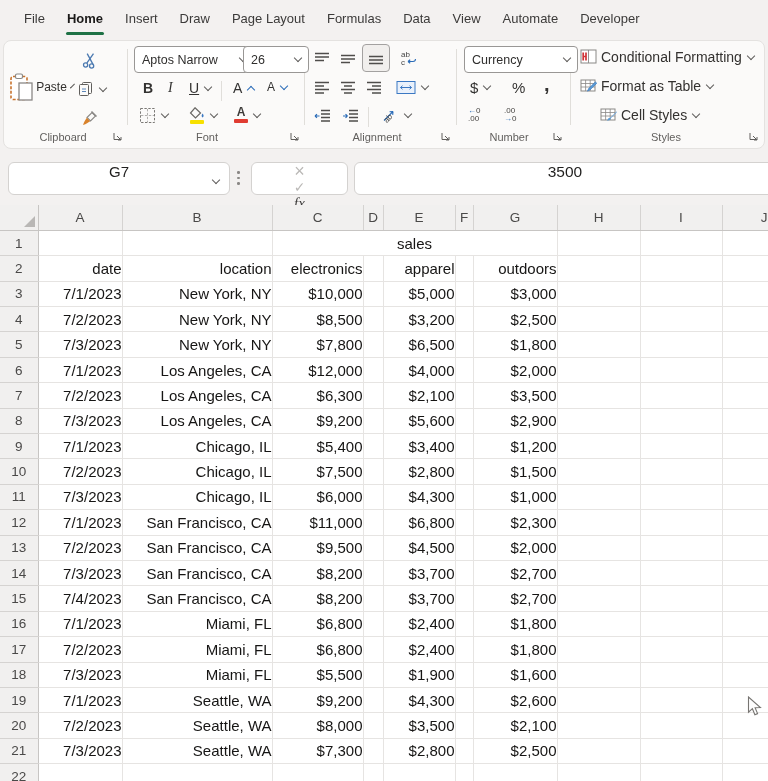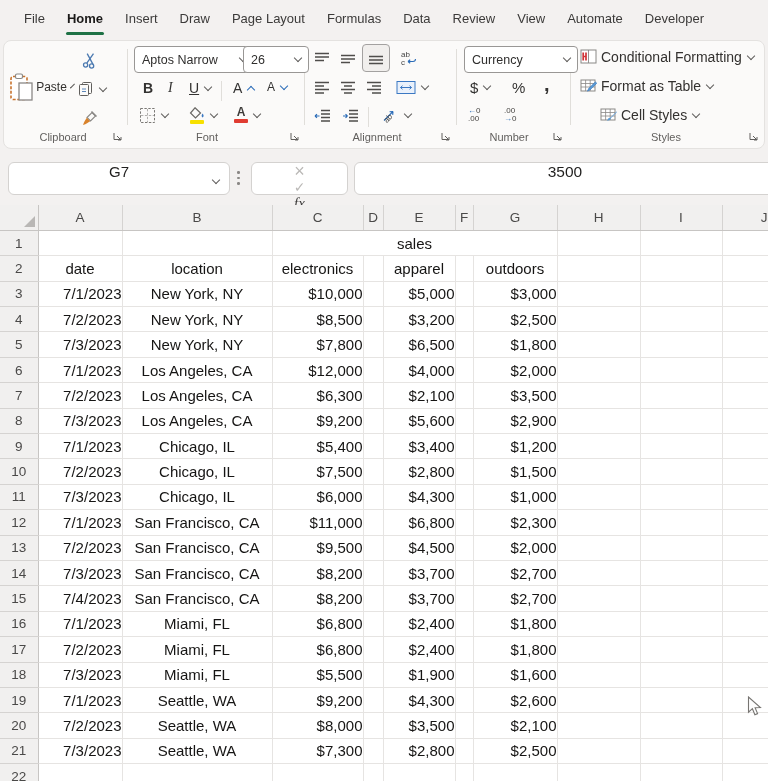--- a/index.html
+++ b/index.html
@@ -52,41 +52,40 @@
   .sheet th,.sheet td{padding:0;margin:0;overflow:hidden;white-space:nowrap;font-weight:normal;}
   .sheet thead th{height:23px;background:#f1f0ef;border-right:1px solid #d5d3d1;border-bottom:1px solid #c7c5c3;
       font-size:13.5px;color:#4a4948;text-align:center;vertical-align:middle;}
   .sheet th.corner{position:relative;border-right:1px solid #c7c5c3;}
   .sheet th.corner::after{content:"";position:absolute;right:3px;bottom:3px;width:0;height:0;
       border-left:11px solid transparent;border-bottom:11px solid #b9b7b5;}
   .sheet tr{height:25.4px;}
   .sheet td{border-right:1px solid #e6e4e2;border-bottom:1px solid #e6e4e2;font-size:15px;color:#161514;vertical-align:middle;}
   .sheet th.rh{background:#f1f0ef;border-right:1px solid #c7c5c3;border-bottom:1px solid #d5d3d1;
       font-size:13.5px;color:#4a4948;text-align:center;vertical-align:middle;}
-  .tl{text-align:center;padding-left:5px;}
+  .tl{text-align:right;padding-left:5px;}
   .trr{text-align:right;padding-right:5px;}
   .tc{text-align:center;}
 
   .cursor{position:absolute;left:747px;top:696px;pointer-events:none;}
   svg{display:block;}
 </style>
 </head>
 <body>
 
 <div class="app">
 
   <div class="menubar">
     <div class="mtab">File</div>
     <div class="mtab active">Home</div>
     <div class="mtab">Insert</div>
     <div class="mtab">Draw</div>
     <div class="mtab">Page Layout</div>
     <div class="mtab">Formulas</div>
     <div class="mtab">Data</div>
-    <div class="mtab">Review</div>
     <div class="mtab">View</div>
     <div class="mtab">Automate</div>
     <div class="mtab">Developer</div>
   </div>
 
   <div class="ribbon">
     <div class="rcard">
       <div class="gdiv" style="left:123px"></div>
       <div class="gdiv" style="left:300px"></div>
       <div class="gdiv" style="left:452px"></div>

